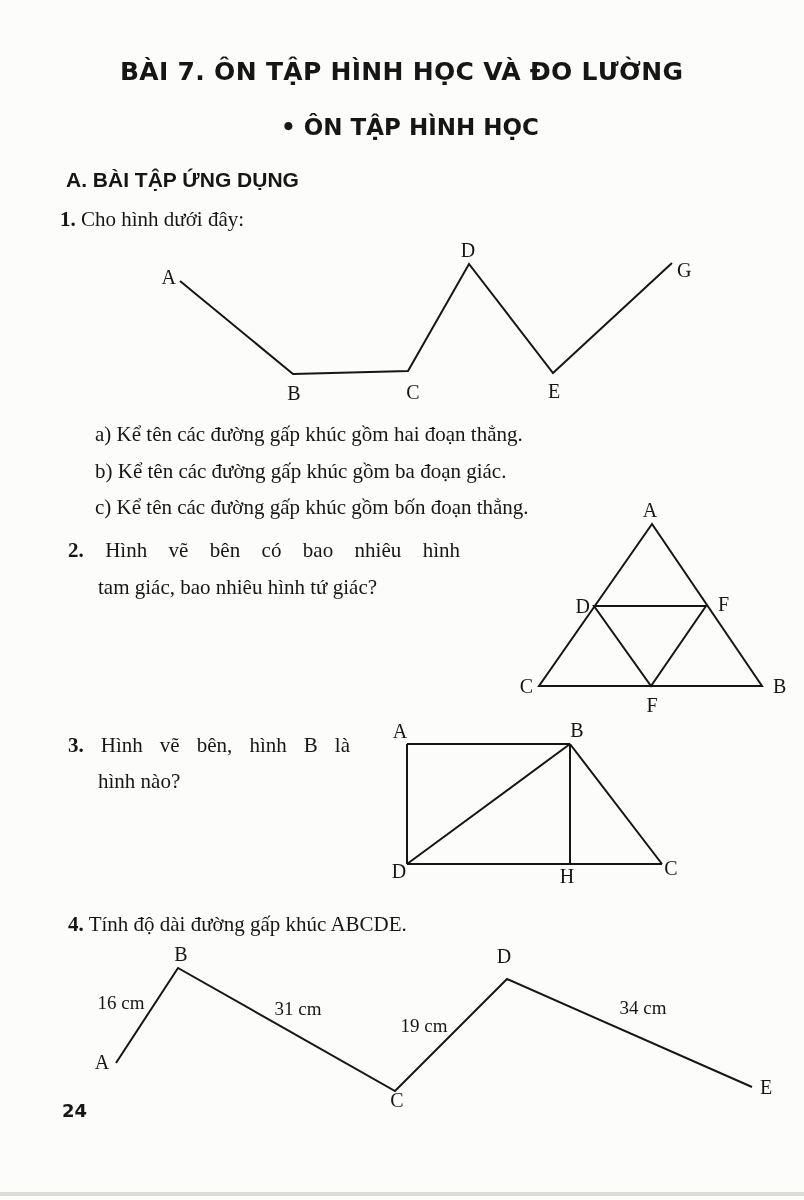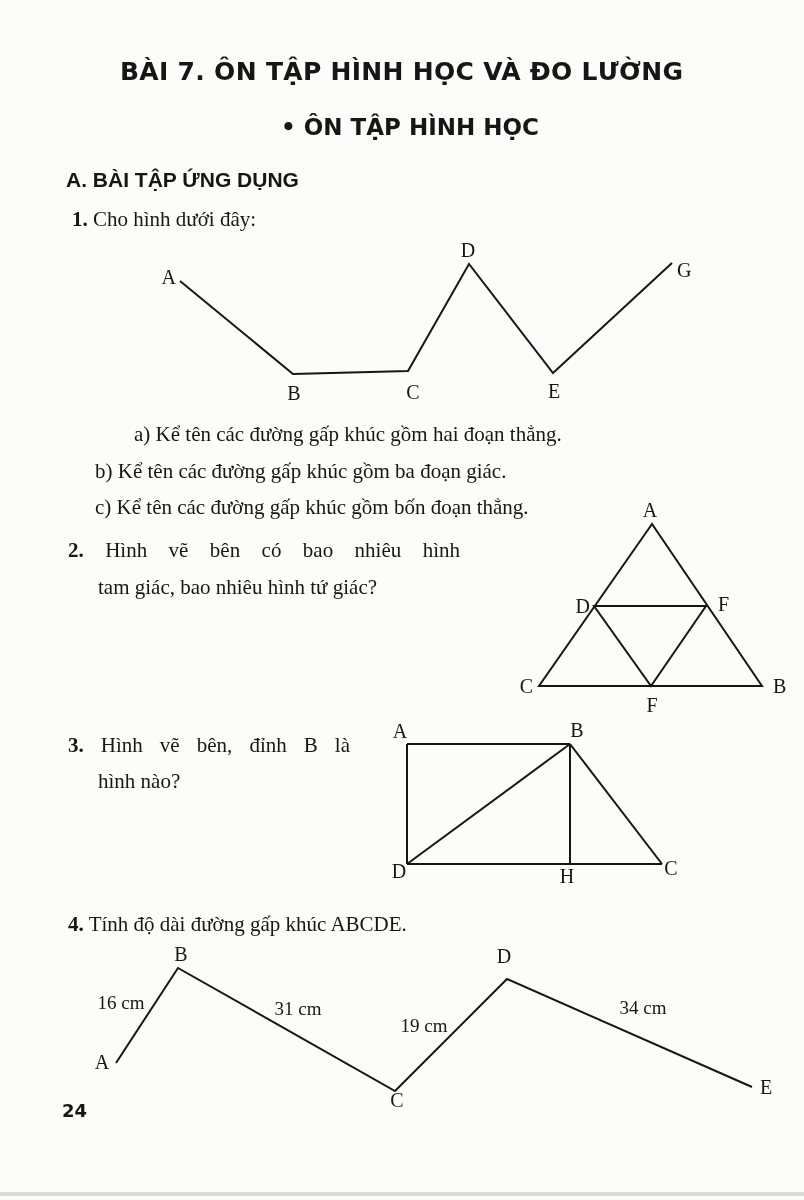--- a/index.html
+++ b/index.html
@@ -66,41 +66,41 @@
 </style>
 </head>
 <body>
 
 <div class="abs title" style="left:120px;top:57px;width:620px;">BÀI 7. ÔN TẬP HÌNH HỌC VÀ ĐO LƯỜNG</div>
 
 <div class="abs subtitle" style="left:100px;top:114px;width:620px;">• ÔN TẬP HÌNH HỌC</div>
 
 <div class="abs heading" style="left:66px;top:168px;">A. BÀI TẬP ỨNG DỤNG</div>
 
-<div class="abs body-line" style="left:72px;top:207px;">
+<div class="abs body-line" style="left:60px;top:207px;">
   <span class="num">1.</span>
   <span>Cho hình dưới đây:</span>
 </div>
 
-<div class="abs body-line" style="left:95px;top:422px;margin-left:39px;">a) Kể tên các đường gấp khúc gồm hai đoạn thẳng.</div>
+<div class="abs body-line" style="left:95px;top:422px;">a) Kể tên các đường gấp khúc gồm hai đoạn thẳng.</div>
 <div class="abs body-line" style="left:95px;top:459px;">b) Kể tên các đường gấp khúc gồm ba đoạn giác.</div>
 <div class="abs body-line" style="left:95px;top:495px;">c) Kể tên các đường gấp khúc gồm bốn đoạn thẳng.</div>
 
 <div class="abs para" style="left:68px;top:532px;width:392px;line-height:37px;">
   <div class="jline">
     <span class="num">2.</span>
     <span>Hình vẽ bên có bao nhiêu hình</span>
   </div>
   <div class="lline indent">tam giác, bao nhiêu hình tứ giác?</div>
 </div>
 
 <div class="abs para" style="left:68px;top:727px;width:282px;line-height:36px;">
   <div class="jline">
     <span class="num">3.</span>
-    <span>Hình vẽ bên, đỉnh B là</span>
+    <span>Hình vẽ bên, hình B là</span>
   </div>
   <div class="lline indent">hình nào?</div>
 </div>
 
 <div class="abs body-line" style="left:68px;top:912px;">
   <span class="num">4.</span>
   <span>Tính độ dài đường gấp khúc ABCDE.</span>
 </div>
 
 <div class="abs page-num" style="left:62px;top:1100px;">24</div>

